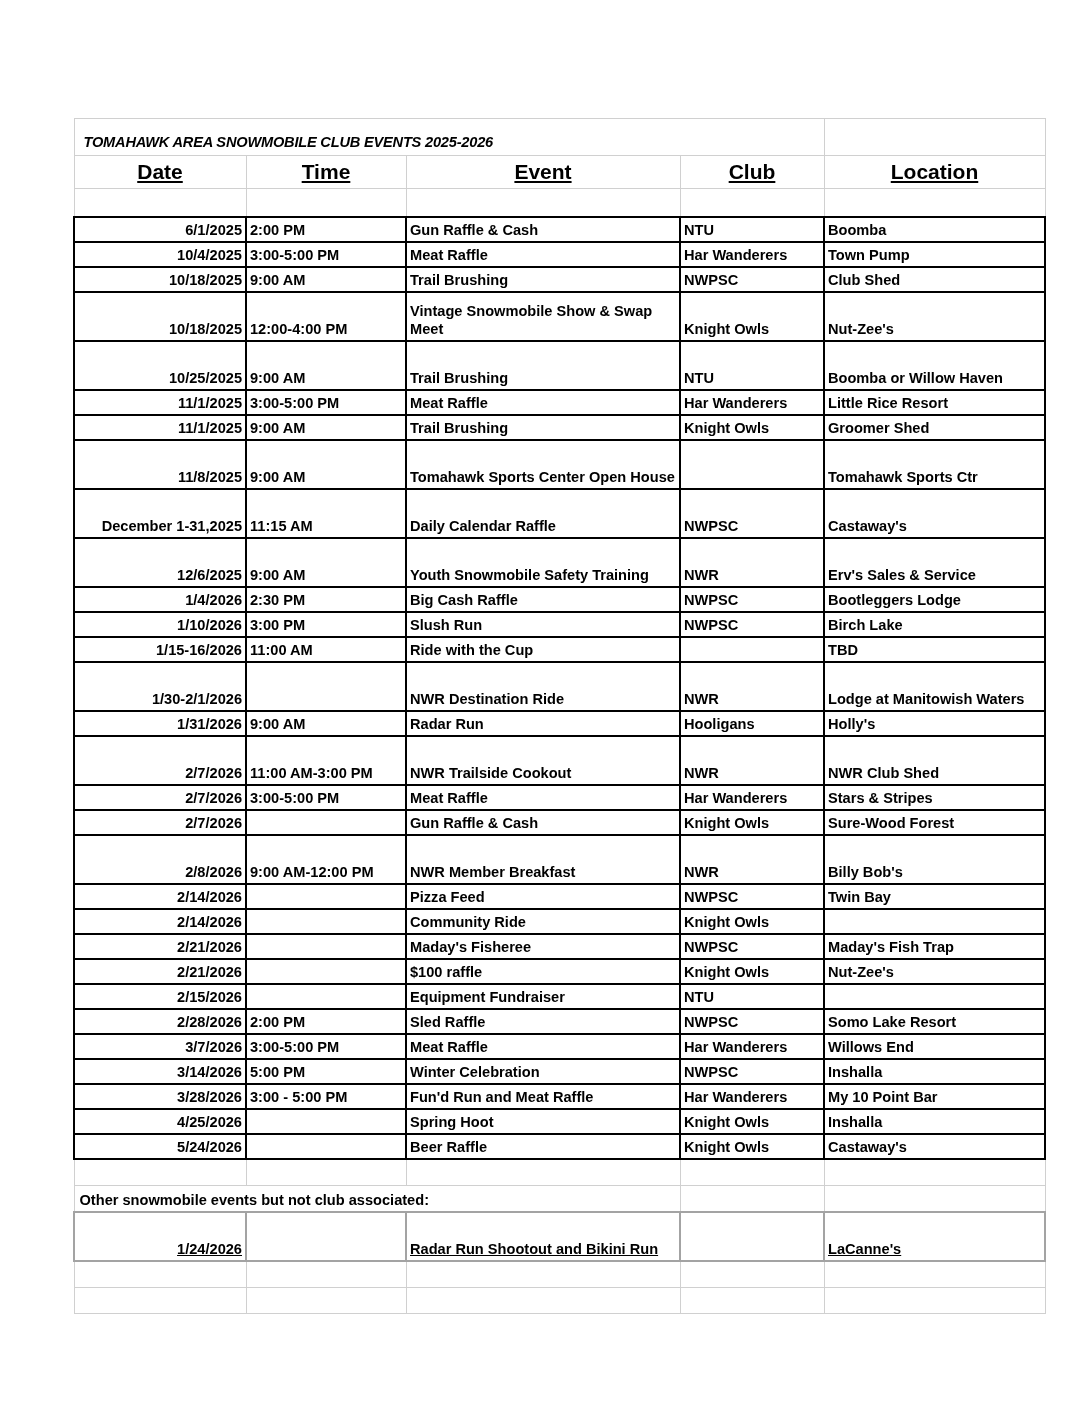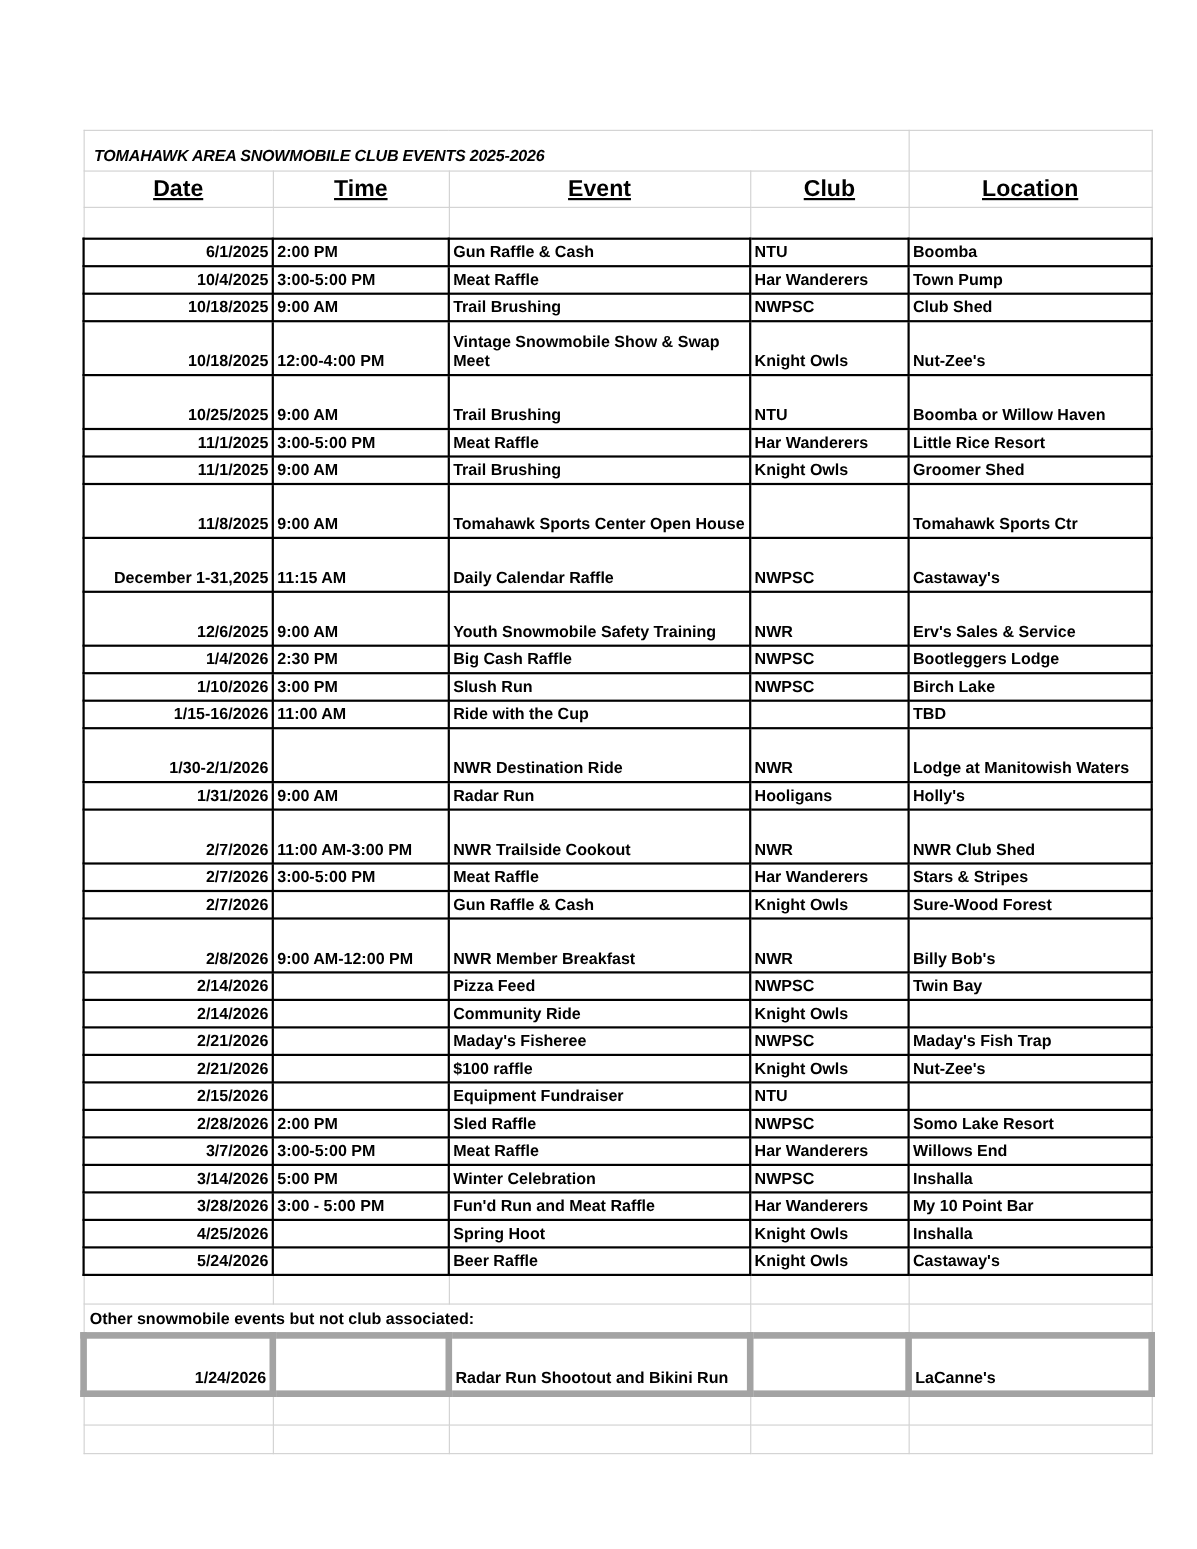--- a/index.html
+++ b/index.html
@@ -98,21 +98,22 @@
     border: 1px solid #d0d0d0;
     height: 24px;
   }
   .note-cell {
     padding-left: 5px !important;
     font-size: 14.6px;
     font-weight: bold;
   }
 
   tr.other td {
-    border: 6px solid #a3a3a3;
+    border: 2px solid #a3a3a3;
+    text-decoration: underline;
   }
   tr.other td.date { text-align: right; }
   tr.other.h2 td { height: 46px; }
 
   tr.blank td { height: 24px; border: 1px solid #d0d0d0; }
 </style>
 </head>
 <body>
 
 <div class="page">

